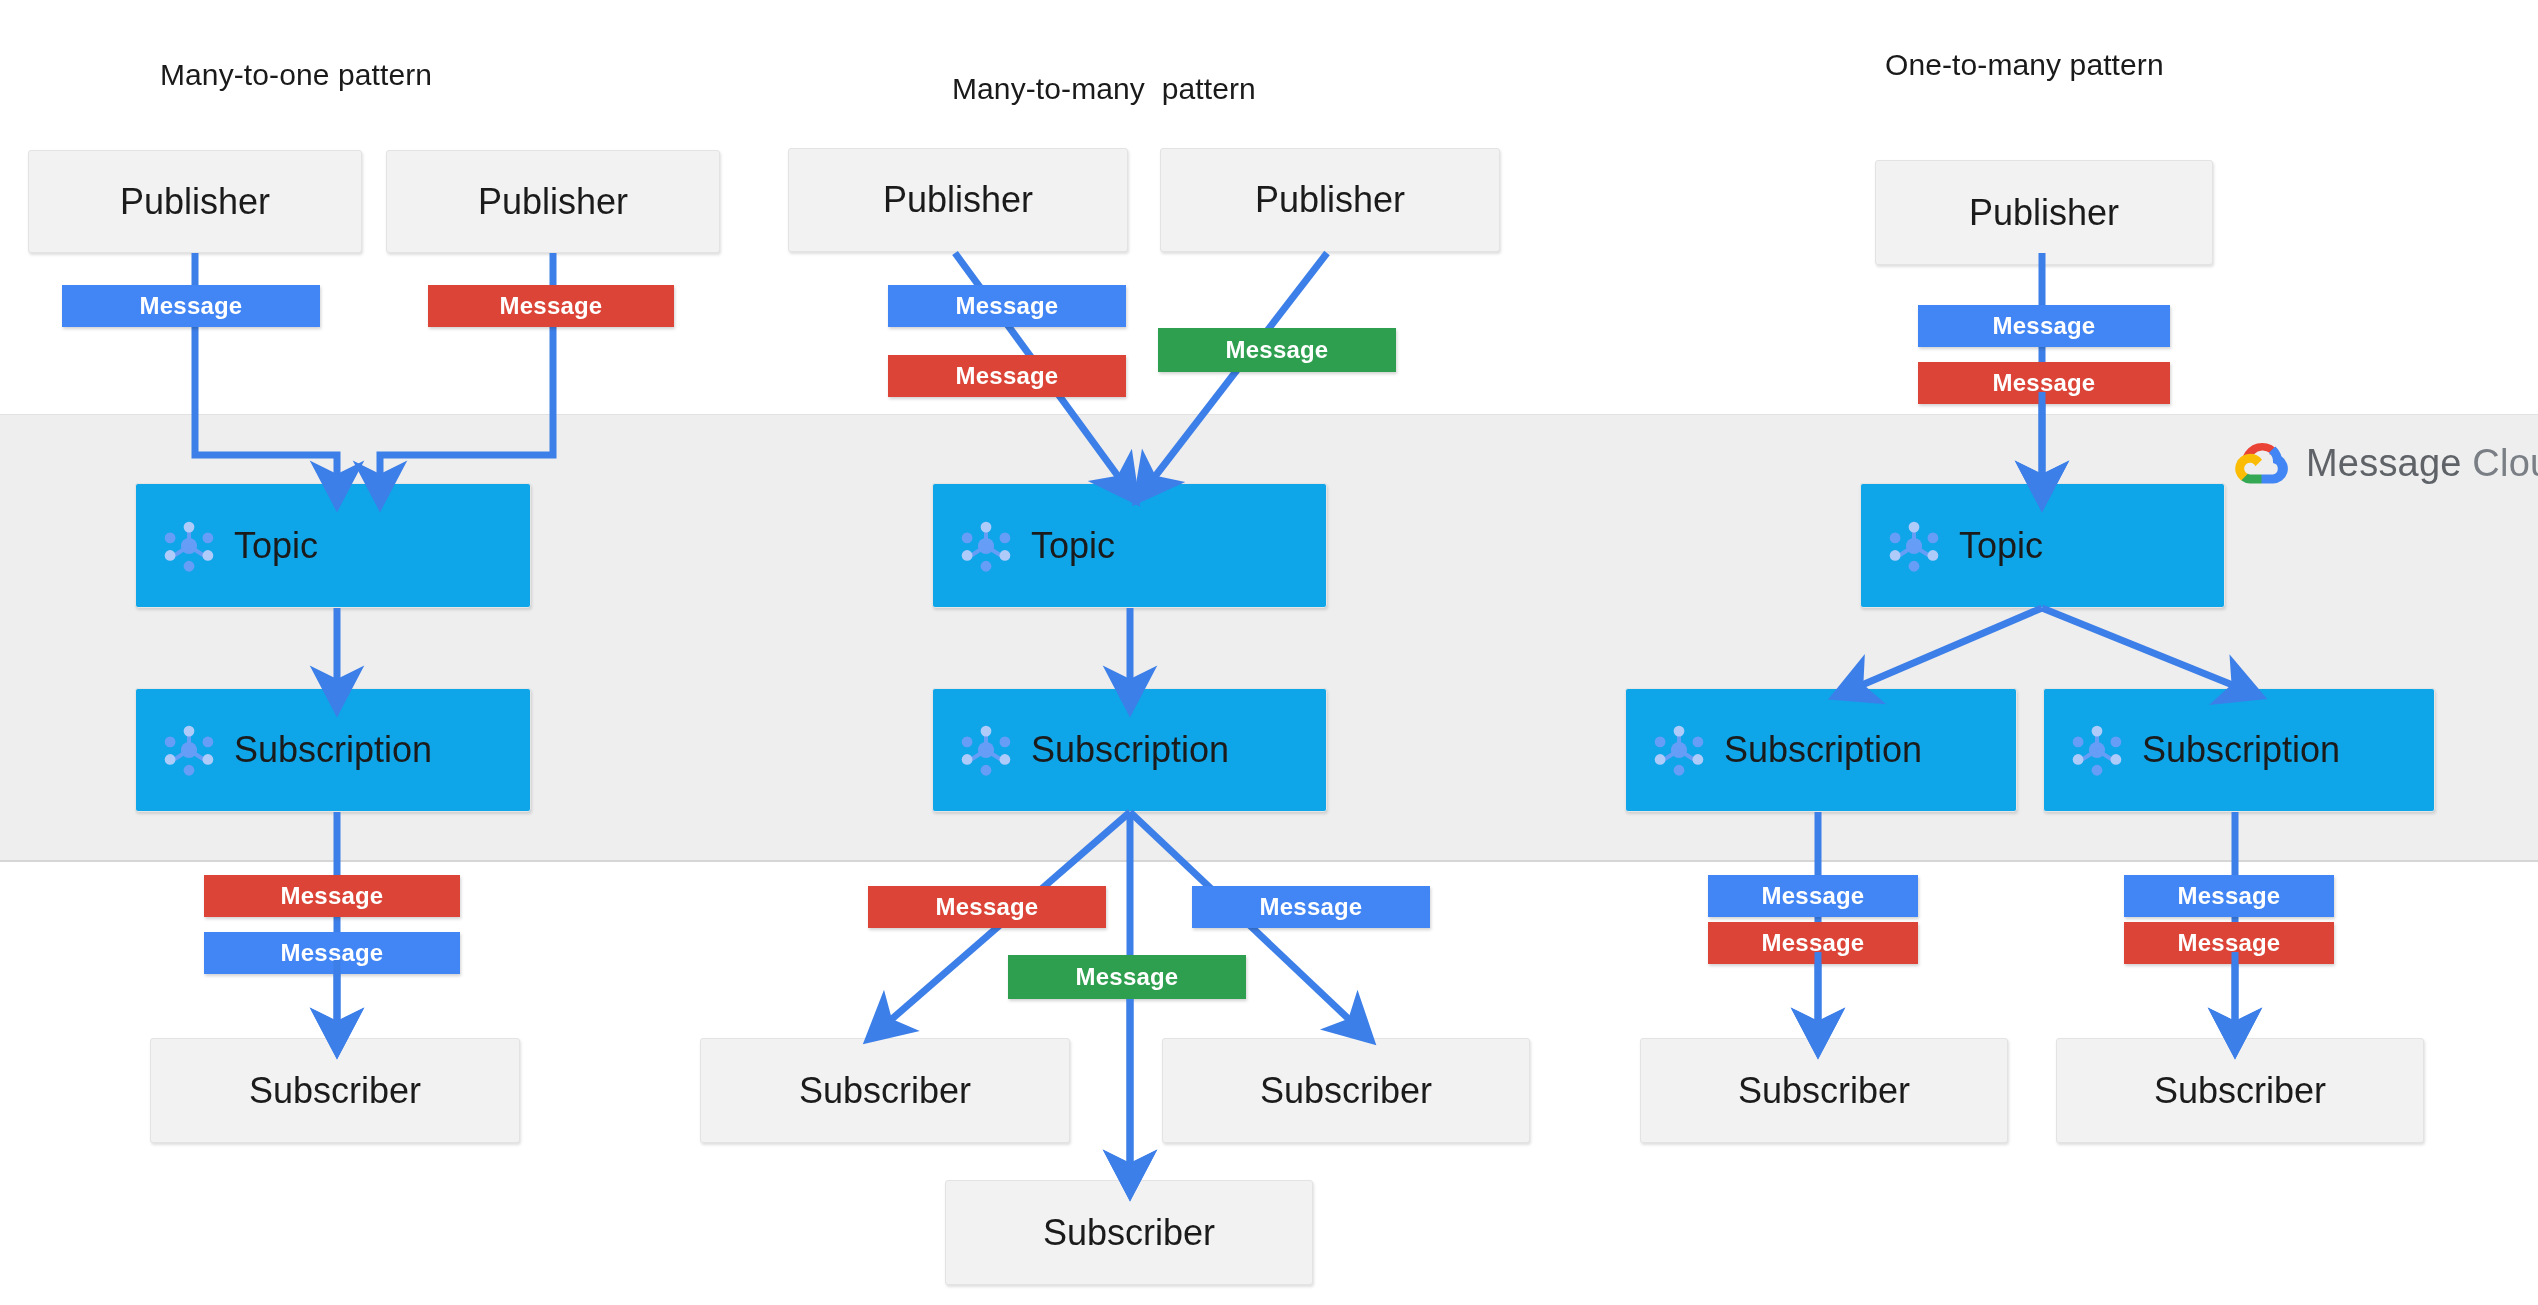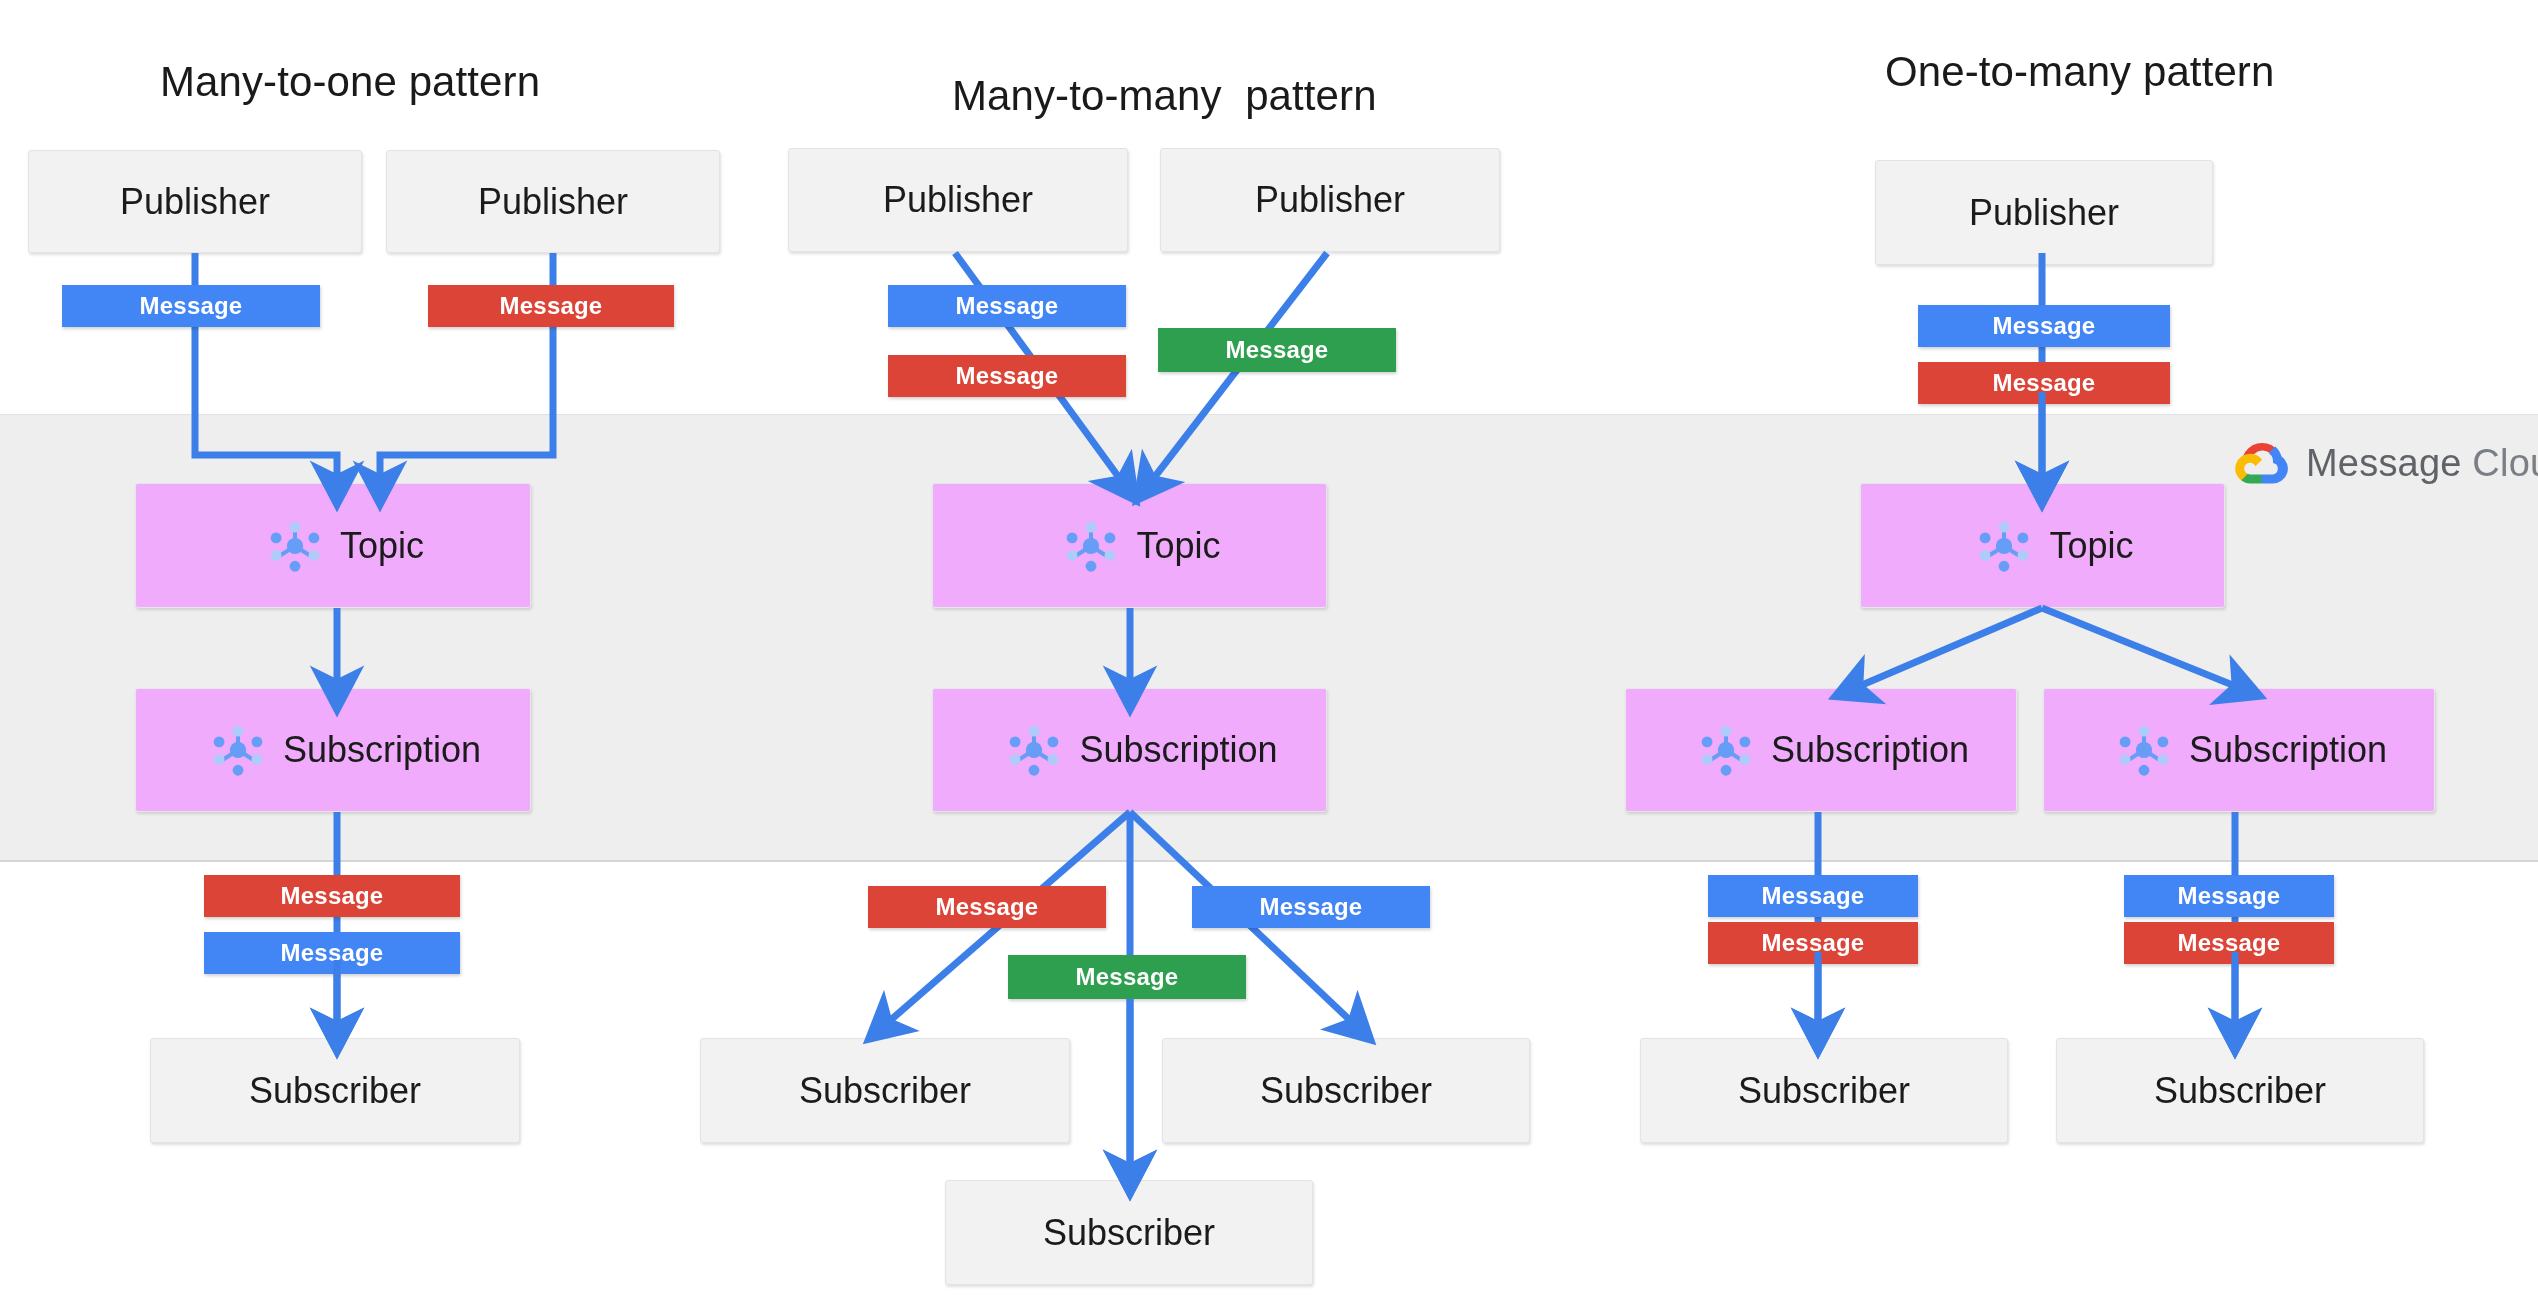--- a/index.html
+++ b/index.html
@@ -24,21 +24,21 @@
     height:448px;
     background:#eeeeee;
     border-top:1px solid #e2e2e2;
     border-bottom:2px solid #d6d6d6;
     box-sizing:border-box;
   }
 
   
   .pattern-title{
     position:absolute;
-    font-size:42px;
+    font-size:30px;
     color:#1a1a1a;
     white-space:pre;
     font-weight:400;
     letter-spacing:.1px;
   }
 
   
   .node{
     position:absolute;
     box-sizing:border-box;
@@ -48,26 +48,26 @@
     border-radius:3px;
   }
   .node.grey{
     background:#f2f2f2;
     border:1px solid #e3e3e3;
     box-shadow:1px 2px 3px rgba(0,0,0,.13);
     font-size:36px;
     color:#1b1b1b;
   }
   .node.white{
-    background:#f0abfc;
+    background:#0ea5e9;
     border:1px solid #e6e6e6;
     box-shadow:1px 2px 3px rgba(0,0,0,.13);
     font-size:36px;
     color:#1b1b1b;
-    justify-content:center;
+    justify-content:flex-start;
     padding-left:26px;
     gap:18px;
   }
   .node.white .lbl{ line-height:1; }
 
   
   .msg{
     position:absolute;
     box-sizing:border-box;
     display:flex;

